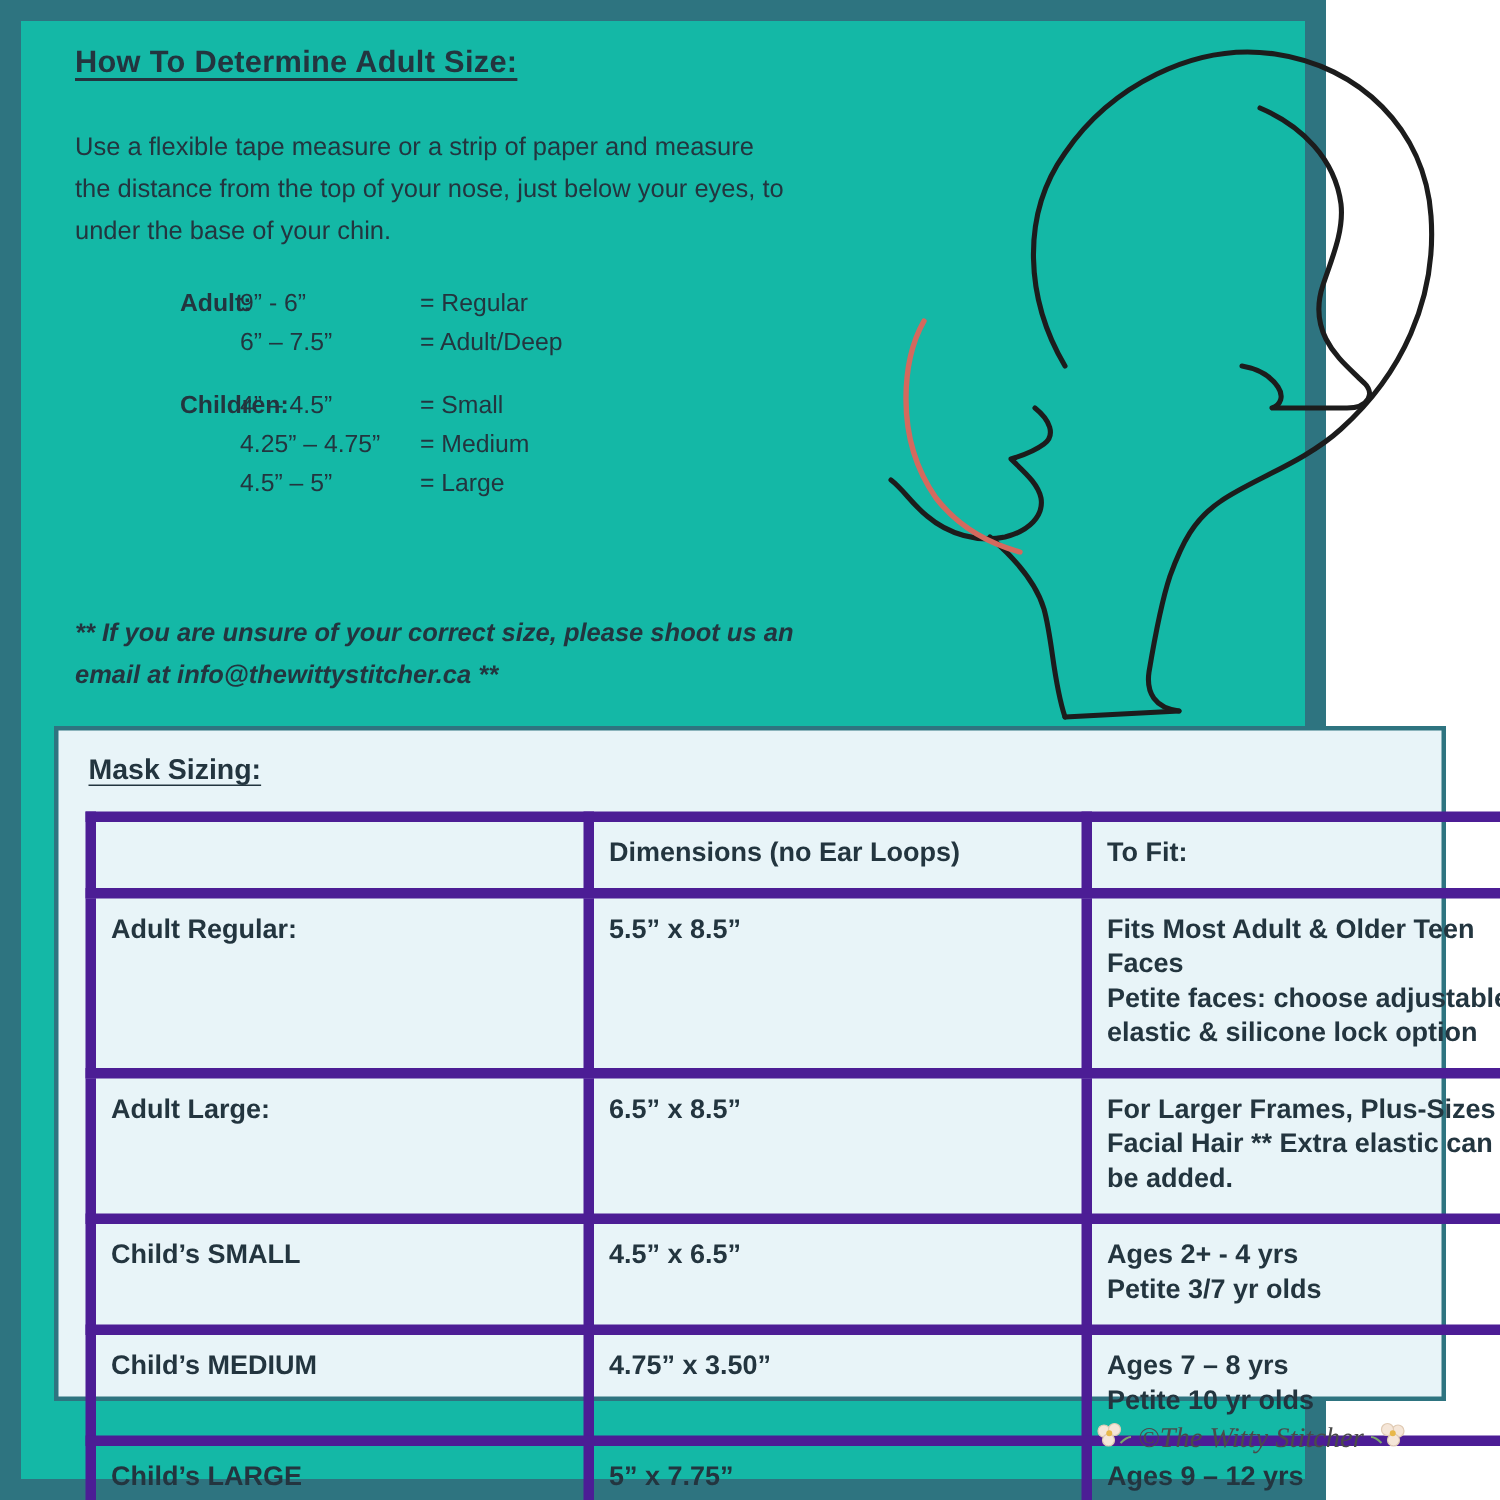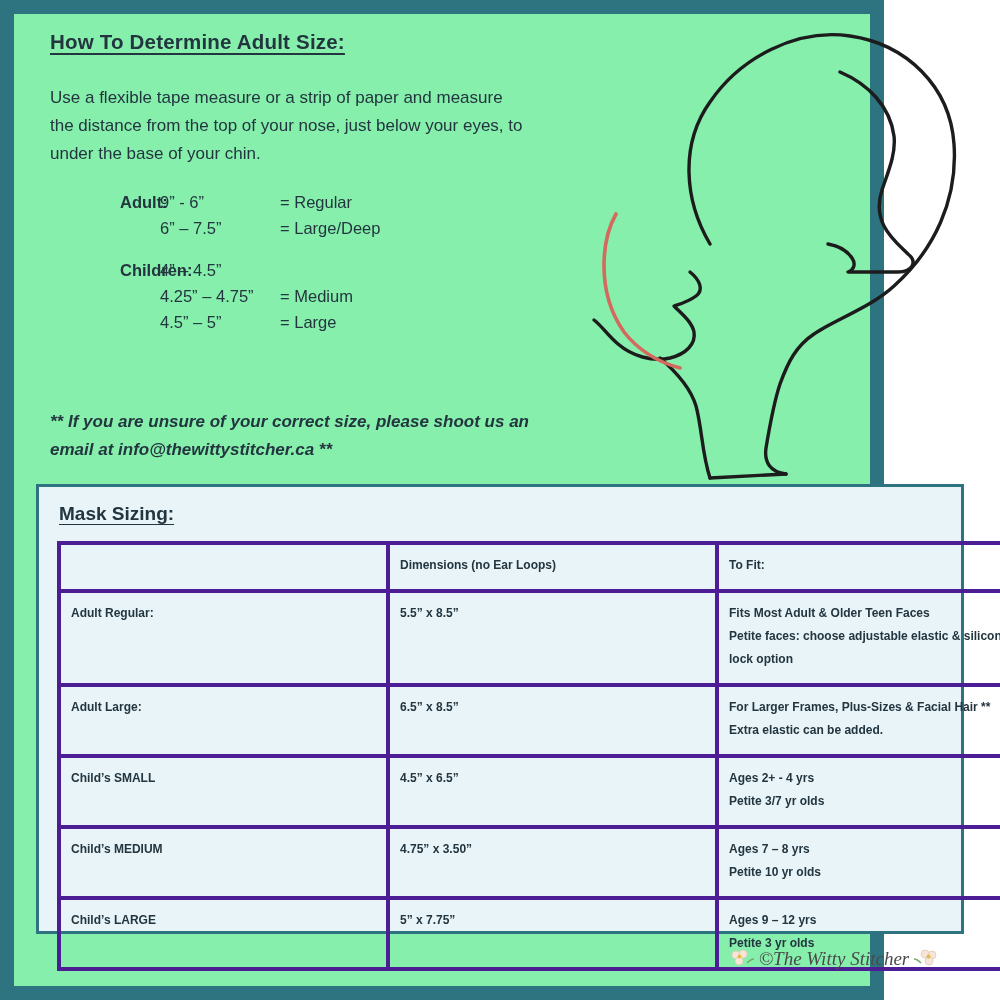--- a/index.html
+++ b/index.html
@@ -13,21 +13,21 @@
     font-family: "Liberation Sans", sans-serif;
     color: #2b2b2b;
     overflow: hidden;
   }
   #page {
     position: relative;
     width: 884px;
     height: 1000px;
     box-sizing: border-box;
     border: 14px solid #2e7480;
-    background: #86efac;
+    background: #14b8a6;
   }
 
   
   .top-section {
     position: absolute;
     left: 0;
     top: 0;
     width: 972px;
     height: 462px;
   }
@@ -135,24 +135,24 @@
   }
   table.sizing {
     position: absolute;
     left: 18px;
     top: 54px;
     width: 890px;
     border-collapse: collapse;
     table-layout: fixed;
   }
   table.sizing td {
-    border: 4px solid #4c1d95;
+    border: 7px solid #4c1d95;
     vertical-align: top;
     padding: 9px 10px 12px 10px;
-    font-size: 12px;
+    font-size: 18px;
     font-weight: bold;
     color: #23353f;
     line-height: 23px;
   }
   table.sizing td.c0 { width: 305px; }
   table.sizing td.c1 { width: 305px; }
   table.sizing td.c2 { width: 280px; }
   .cellline { display: block; }
 
   
@@ -191,26 +191,27 @@
 
     <div class="size-table">
       <div class="size-row">
         <span class="lbl">Adult:</span>
         <span class="val">9” - 6”</span>
         <span class="res">= Regular</span>
       </div>
       <div class="size-row">
         <span class="lbl"></span>
         <span class="val">6” – 7.5”</span>
-        <span class="res"> = Large/Deep</span>
+        <span class="res"> = Adult/Deep</span>
       </div>
       <div class="gap-row"></div>
       <div class="size-row">
         <span class="lbl">Children:</span>
         <span class="val">4” – 4.5”</span>
+        <span class="res">= Small</span>
       </div>
       <div class="size-row">
         <span class="lbl"></span>
         <span class="val">4.25” – 4.75”</span>
         <span class="res">= Medium</span>
       </div>
       <div class="size-row">
         <span class="lbl"></span>
         <span class="val">4.5” – 5”</span>
         <span class="res">= Large</span>

